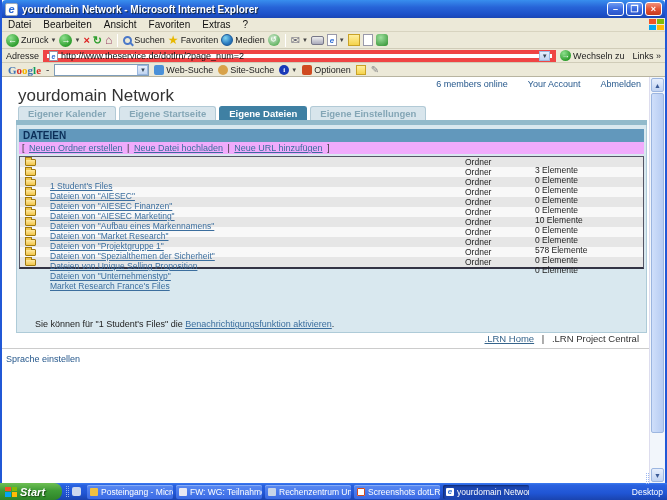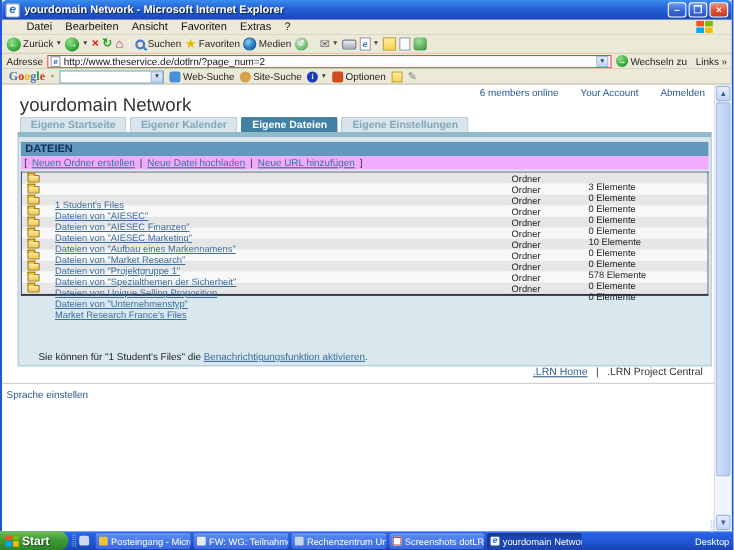--- a/index.html
+++ b/index.html
@@ -18,21 +18,21 @@
     text-align:center; margin-right:4px; border-radius:2px; }
   .titlebar .title-text { color:#fff; font-weight:bold; font-size:10px; text-shadow:1px 1px 1px #123; flex:1;
     white-space:nowrap; overflow:hidden; }
   .win-btns { display:flex; gap:2px; }
   .win-btn { width:17px; height:14px; border-radius:3px; border:1px solid #fff;
     background:linear-gradient(180deg,#6f9cf2,#3a6ae0 50%,#2b55c8); color:#fff; font-size:9px;
     line-height:12px; text-align:center; font-weight:bold; }
   .win-btn.close { background:linear-gradient(180deg,#f1917c,#e35434 50%,#c63a1d); }
 
   .menubar { height:14px; background:#ece9d8; border-bottom:1px solid #d8d4c0;
-    display:flex; align-items:center; padding:0 16px; flex:0 0 auto; }
+    display:flex; align-items:center; padding:0 0; flex:0 0 auto; }
   .menu-item { padding:0 6px; font-size:10px; color:#111; }
   .menubar .spacer { flex:1; }
   .win-logo { width:15px; height:11px; display:grid; grid-template-columns:1fr 1fr; grid-template-rows:1fr 1fr;
     gap:1px; background:#ece9d8; margin-right:1px; }
   .win-logo i { display:block; }
   .win-logo i:nth-child(1){background:#f35325}.win-logo i:nth-child(2){background:#81bc06}
   .win-logo i:nth-child(3){background:#05a6f0}.win-logo i:nth-child(4){background:#ffba08}
 
   .toolbar { height:17px; background:#ece9d8; border-bottom:1px solid #d0ccb8;
     display:flex; align-items:center; gap:3px; padding:0 4px; flex:0 0 auto; white-space:nowrap; }
@@ -57,21 +57,21 @@
   .print { width:13px; height:9px; background:linear-gradient(#eee,#aab); border:1px solid #778; border-radius:2px; }
   .page-ico { width:10px; height:12px; background:#fff; border:1px solid #99a; color:#2a6ad4;
     font-weight:bold; font-style:italic; font-size:8px; line-height:11px; text-align:center; }
   .note { width:12px; height:12px; background:linear-gradient(#ffef9e,#f5d34c); border:1px solid #c9a227; }
   .msn { width:12px; height:12px; background:radial-gradient(circle at 40% 30%,#9fe09f,#2e8e2e); border-radius:3px; }
   .vsep { width:1px; height:13px; background:#c6c2ae; border-right:1px solid #fff; margin:0 2px; }
 
   .addressbar { height:14px; background:#ece9d8; border-bottom:1px solid #d0ccb8;
     display:flex; align-items:center; gap:4px; padding:0 4px; flex:0 0 auto; }
   .addr-label { font-size:9px; color:#222; }
-  .addr-box { flex:1; height:12px; background:#fff; border:1px solid #ef4444;
+  .addr-box { flex:1; height:12px; background:#fff; border:4px solid #ef4444;
     display:flex; align-items:center; gap:3px; padding:0 2px; }
   .addr-box .page-ico { width:9px; height:10px; font-size:7px; line-height:9px; }
   .addr-url { font-size:9px; color:#111; flex:1; white-space:nowrap; overflow:hidden; }
   .combo-arrow { width:11px; height:10px; background:linear-gradient(#e8f0fc,#c0d4f0); border:1px solid #9ab8e0;
     color:#345; font-size:6px; text-align:center; line-height:9px; }
   .go-btn { display:flex; align-items:center; gap:2px; font-size:9px; color:#222; }
   .links-label { font-size:9px; color:#222; margin-left:4px; }
 
   .googlebar { height:14px; background:#ece9d8; border-bottom:1px solid #b8b4a0;
     display:flex; align-items:center; gap:5px; padding:0 6px; flex:0 0 auto; }
@@ -139,21 +139,21 @@
   .sb-up { top:1px; } .sb-down { bottom:1px; }
   .sb-thumb { position:absolute; left:1px; right:1px; top:16px; height:340px;
     background:linear-gradient(90deg,#cfdffa,#b6ccf2); border:1px solid #9cb6e0; border-radius:2px; }
 
   
   .taskbar { position:absolute; left:0; right:0; bottom:0; height:17px;
     background:linear-gradient(180deg,#3d7df2 0%,#2a62e0 12%,#2055d4 60%,#1a43ae 100%);
     display:flex; align-items:center; }
   .start-btn { height:17px; width:62px; background:linear-gradient(180deg,#6fbf54 0%,#3f9c36 45%,#2e8428 100%);
     border-radius:0 8px 8px 0; display:flex; align-items:center; gap:3px; padding:0 8px 0 5px;
-    color:#fff; font-weight:bold; font-size:11px; text-shadow:1px 1px 1px #1a4a14; }
+    color:#fff; font-weight:bold; font-style:italic; font-size:11px; text-shadow:1px 1px 1px #1a4a14; }
   .start-flag { width:12px; height:10px; display:grid; grid-template-columns:1fr 1fr; grid-template-rows:1fr 1fr; gap:1px; }
   .start-flag i:nth-child(1){background:#f35325}.start-flag i:nth-child(2){background:#81bc06}
   .start-flag i:nth-child(3){background:#05a6f0}.start-flag i:nth-child(4){background:#ffba08}
   .ql { display:flex; align-items:center; gap:3px; padding:0 4px; }
   .grip { width:3px; height:11px; border-left:1px dotted #9db8f0; border-right:1px dotted #9db8f0; }
   .ql-ico { width:9px; height:9px; background:#cdd8ee; border-radius:2px; }
   .tasks { display:flex; gap:3px; flex:1; padding:0 2px; }
   .task-btn { width:86px; height:14px; border-radius:2px; display:flex; align-items:center; gap:3px;
     padding:0 3px; background:linear-gradient(180deg,#5a8af2,#3a6ae4); box-shadow:inset 0 1px 0 #86acf6;
     color:#fff; font-size:8.5px; white-space:nowrap; overflow:hidden; }
@@ -313,22 +313,22 @@
   <div class="content">
     <div class="user-links">
       <span>6 members online</span>
       <span>Your Account</span>
       <span>Abmelden</span>
     </div>
 
     <div class="page-title">yourdomain Network</div>
 
     <div class="tabs" id="tabs-host">
+        <span class="tab">Eigener Kalender</span>
         <span class="tab">Eigene Startseite</span>
-        <span class="tab">Eigener Kalender</span>
         <span class="tab active">Eigene Dateien</span>
         <span class="tab">Eigene Einstellungen</span>
       </div>
     <div class="tab-strip"></div>
 
     <div class="panel">
       <div class="panel-header">DATEIEN</div>
       <div class="actions-row" id="actions-host"><span> [ </span><a>Neuen Ordner erstellen</a><span> | </span><a>Neue Datei hochladen</a><span> | </span><a>Neue URL hinzufügen</a><span> ] </span></div>
       <div class="file-table" id="rows-host">
           <div class="file-row odd">

